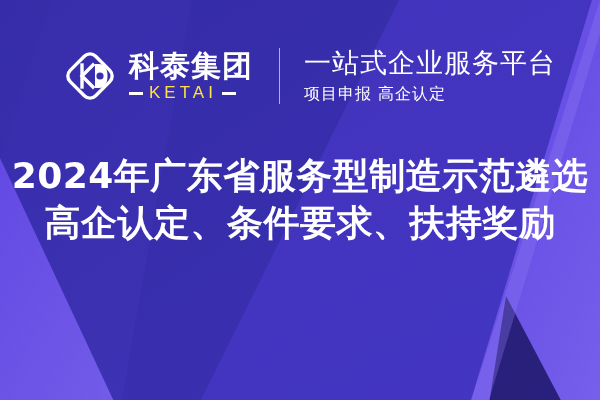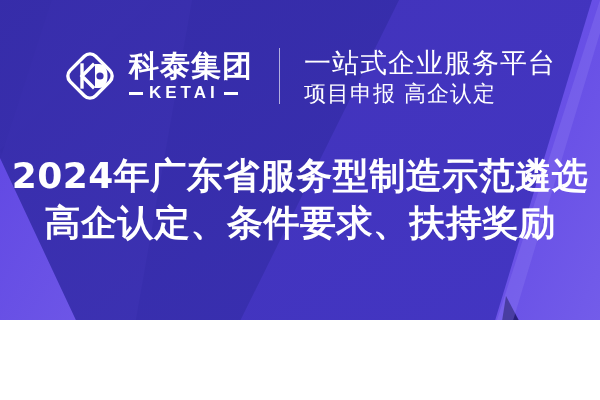--- a/index.html
+++ b/index.html
@@ -7,21 +7,21 @@
     padding: 0;
     background: #ffffff;
   }
   body {
     font-family: "Liberation Sans", "DejaVu Sans", sans-serif;
   }
 
   .banner {
     position: relative;
     width: 600px;
-    height: 320px;
+    height: 400px;
     overflow: hidden;
     background: #3a2fad;
     user-select: none;
   }
 
   
   .bg-layer {
     position: absolute;
     inset: 0;
     width: 600px;
@@ -79,22 +79,22 @@
   .logo-en-row .bar {
     height: 3px;
     width: 14px;
     background: #ffffff;
     flex: 0 0 14px;
   }
   .logo-en {
     font-family: "Liberation Sans", sans-serif;
     font-size: 17px;
     line-height: 18px;
-    font-weight: 700;
-    color: #ffffff;
+    font-weight: 400;
+    color: #fde047;
     letter-spacing: 4px;
     padding: 0 5px 0 6px;
     white-space: nowrap;
   }
 
   .divider {
     width: 1px;
     height: 56px;
     background: rgba(255,255,255,0.62);
     margin-left: 26px;
@@ -113,21 +113,21 @@
     font-size: 27px;
     line-height: 32px;
     font-weight: 400;
     color: #ffffff;
     letter-spacing: 1px;
     white-space: nowrap;
   }
 
   .tagline-sub {
     font-family: "DejaVu Serif", "Liberation Serif", serif;
-    font-size: 22px;
+    font-size: 16px;
     line-height: 22px;
     font-weight: 400;
     color: #ffffff;
     letter-spacing: 1px;
     margin-top: 4px;
     white-space: nowrap;
   }
 
   
   .headline {

